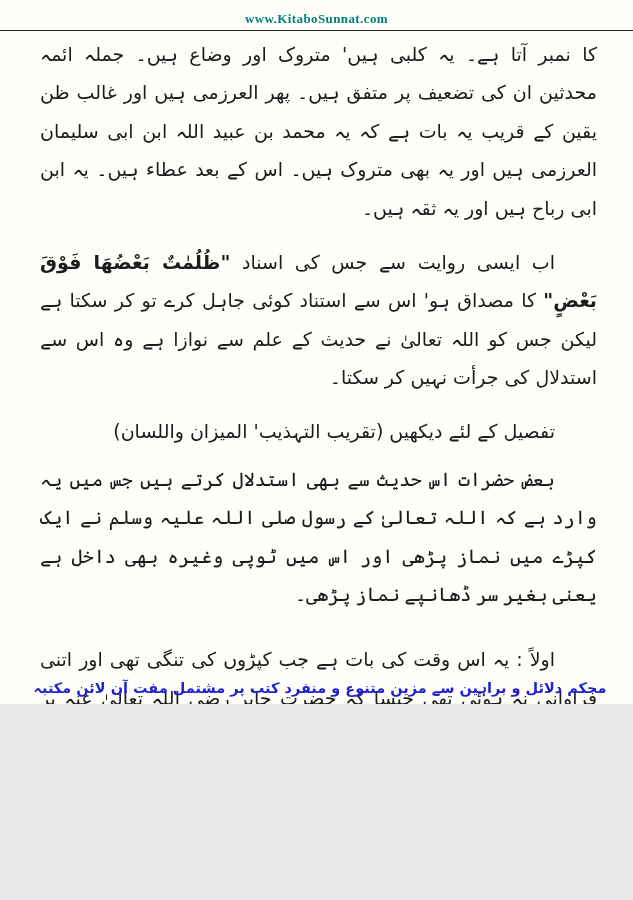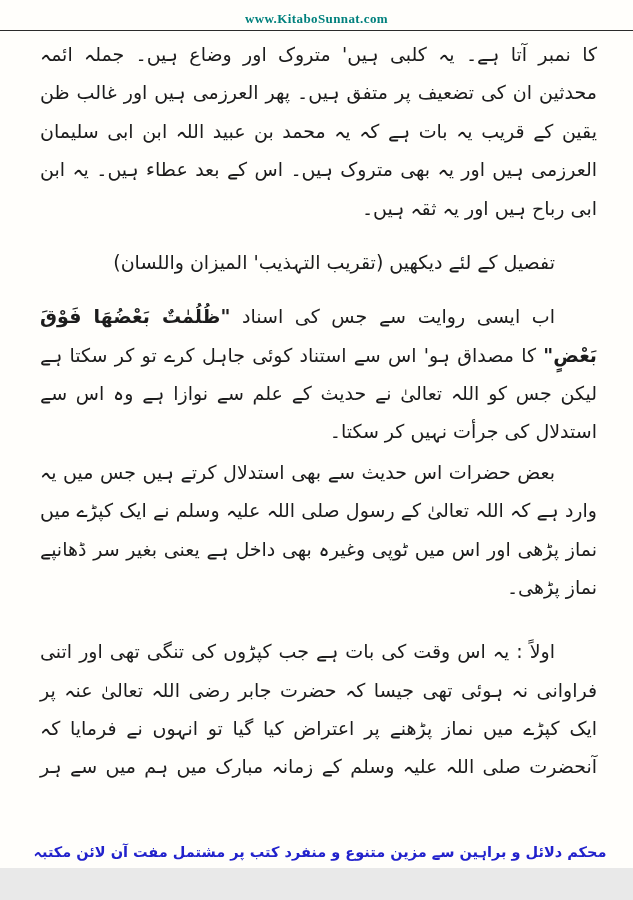--- a/index.html
+++ b/index.html
@@ -3,21 +3,21 @@
 <meta charset="utf-8">
 <style>
   html, body {
     margin: 0;
     padding: 0;
     background: #e9e9e9;
   }
   .page {
     position: relative;
     width: 633px;
-    height: 868px;
+    height: 704px;
     margin: 0 auto;
     background: #fffefb;
     box-sizing: border-box;
     overflow: hidden;
     font-family: "DejaVu Sans", sans-serif;
   }
   .header {
     padding-top: 11px;
   }
   .site-url {
@@ -49,21 +49,21 @@
     color: #1c1c1c;
     font-size: 19px;
     line-height: 2.02;
     padding: 4px 36px 0 40px;
     height: 764px;
     overflow: hidden;
     box-sizing: border-box;
   }
   .para { margin: 0; }
   .para.indent { text-indent: 42px; }
-  .gap-sm { margin-top: 2px; }
+  .gap-sm { margin-top: 10px; font-family: Liberation Serif, serif; }
   .gap-md { margin-top: 16px; }
   .gap-lg { margin-top: 26px; }
   .quran {
     font-weight: bold;
   }
   .footer {
     position: absolute;
     left: 7px;
     right: 0;
     bottom: 6px;
@@ -85,23 +85,23 @@
 
   <div class="header">
     <span class="site-url">www.KitaboSunnat.com</span>
     <hr class="header-rule">
   </div>
 
   <div class="body-text">
 
     <p class="para">کا نمبر آتا ہے۔ یہ کلبی ہیں' متروک اور وضاع ہیں۔ جملہ ائمہ محدثین ان کی تضعیف پر متفق ہیں۔ پھر العرزمی ہیں اور غالب ظن یقین کے قریب یہ بات ہے کہ یہ محمد بن عبید اللہ ابن ابی سلیمان العرزمی ہیں اور یہ بھی متروک ہیں۔ اس کے بعد عطاء ہیں۔ یہ ابن ابی رباح ہیں اور یہ ثقہ ہیں۔</p>
 
+    <p class="para indent gap-md"><span>اب ایسی روایت سے جس کی اسناد </span><span class="quran">"ظُلُمٰتٌ بَعْضُهَا فَوْقَ بَعْضٍ"</span><span> کا مصداق ہو' اس سے استناد کوئی جاہل کرے تو کر سکتا ہے لیکن جس کو اللہ تعالیٰ نے حدیث کے علم سے نوازا ہے وہ اس سے استدلال کی جرأت نہیں کر سکتا۔</span></p>
+
     <p class="para indent gap-md">تفصیل کے لئے دیکھیں (تقریب التہذیب' المیزان واللسان)</p>
-
-    <p class="para indent gap-md"><span>اب ایسی روایت سے جس کی اسناد </span><span class="quran">"ظُلُمٰتٌ بَعْضُهَا فَوْقَ بَعْضٍ"</span><span> کا مصداق ہو' اس سے استناد کوئی جاہل کرے تو کر سکتا ہے لیکن جس کو اللہ تعالیٰ نے حدیث کے علم سے نوازا ہے وہ اس سے استدلال کی جرأت نہیں کر سکتا۔</span></p>
 
     <p class="para indent gap-sm">بعض حضرات اس حدیث سے بھی استدلال کرتے ہیں جس میں یہ وارد ہے کہ اللہ تعالیٰ کے رسول صلی اللہ علیہ وسلم نے ایک کپڑے میں نماز پڑھی اور اس میں ٹوپی وغیرہ بھی داخل ہے یعنی بغیر سر ڈھانپے نماز پڑھی۔</p>
 
     <p class="para indent gap-lg">اولاً : یہ اس وقت کی بات ہے جب کپڑوں کی تنگی تھی اور اتنی فراوانی نہ ہوئی تھی جیسا کہ حضرت جابر رضی اللہ تعالیٰ عنہ پر ایک کپڑے میں نماز پڑھنے پر اعتراض کیا گیا تو انہوں نے فرمایا کہ آنحضرت صلی اللہ علیہ وسلم کے زمانہ مبارک میں ہم میں سے ہر ایک کے پاس دو تین کپڑے نہ تھے۔</p>
 
   </div>
 
   <div class="footer">
     <span class="footer-text">محکم دلائل و براہین سے مزین متنوع و منفرد کتب پر مشتمل مفت آن لائن مکتبہ</span>
   </div>

